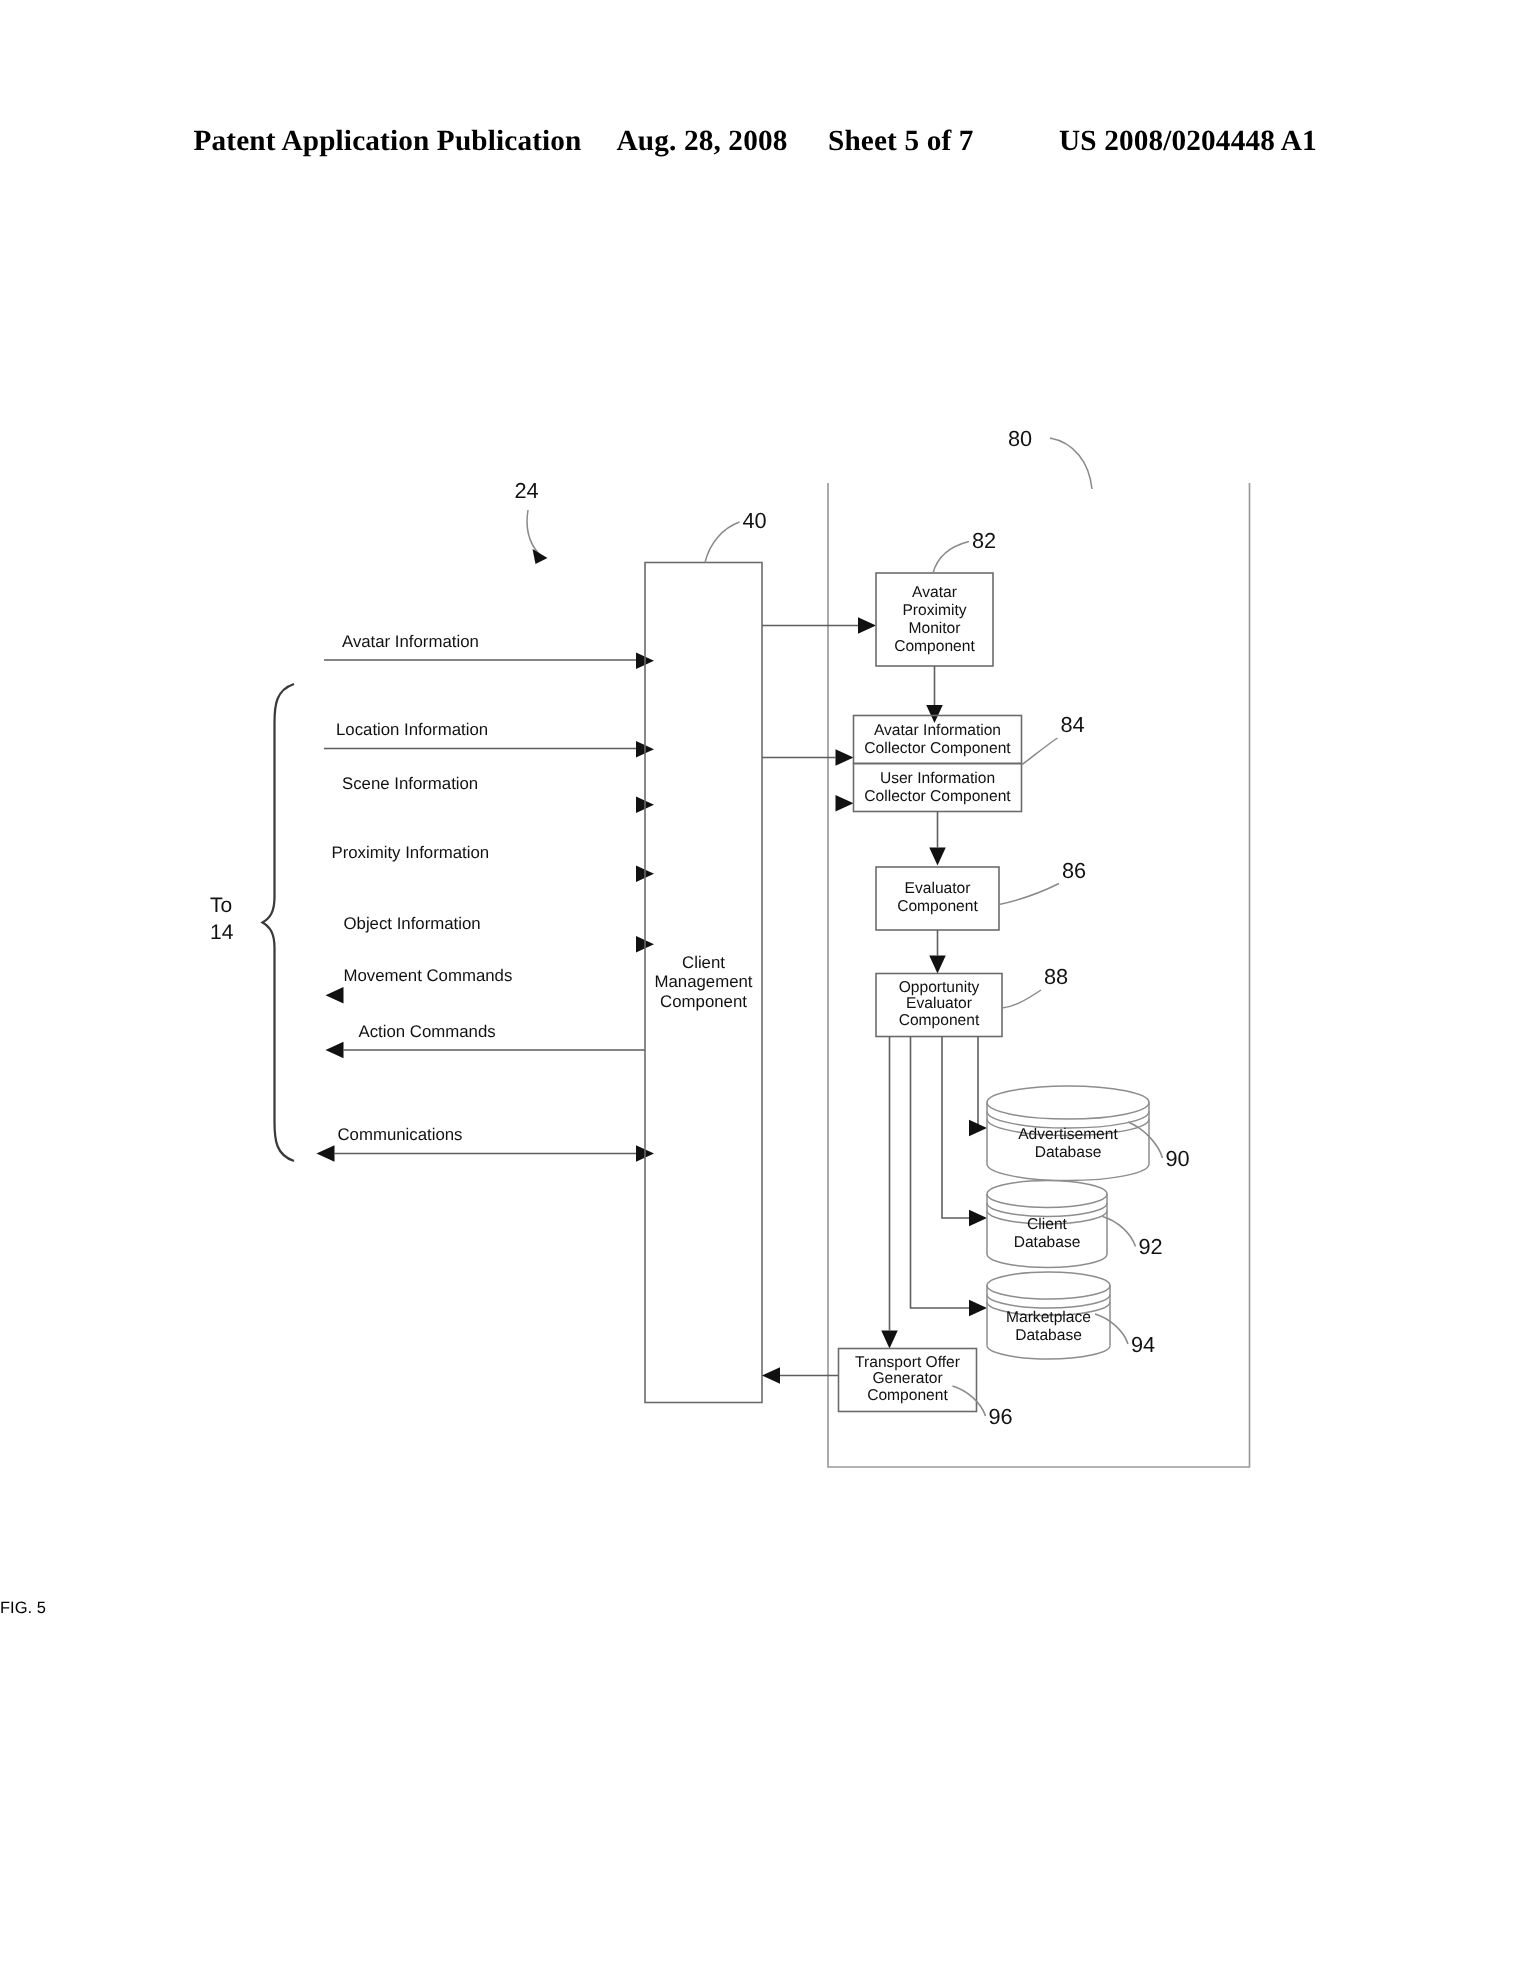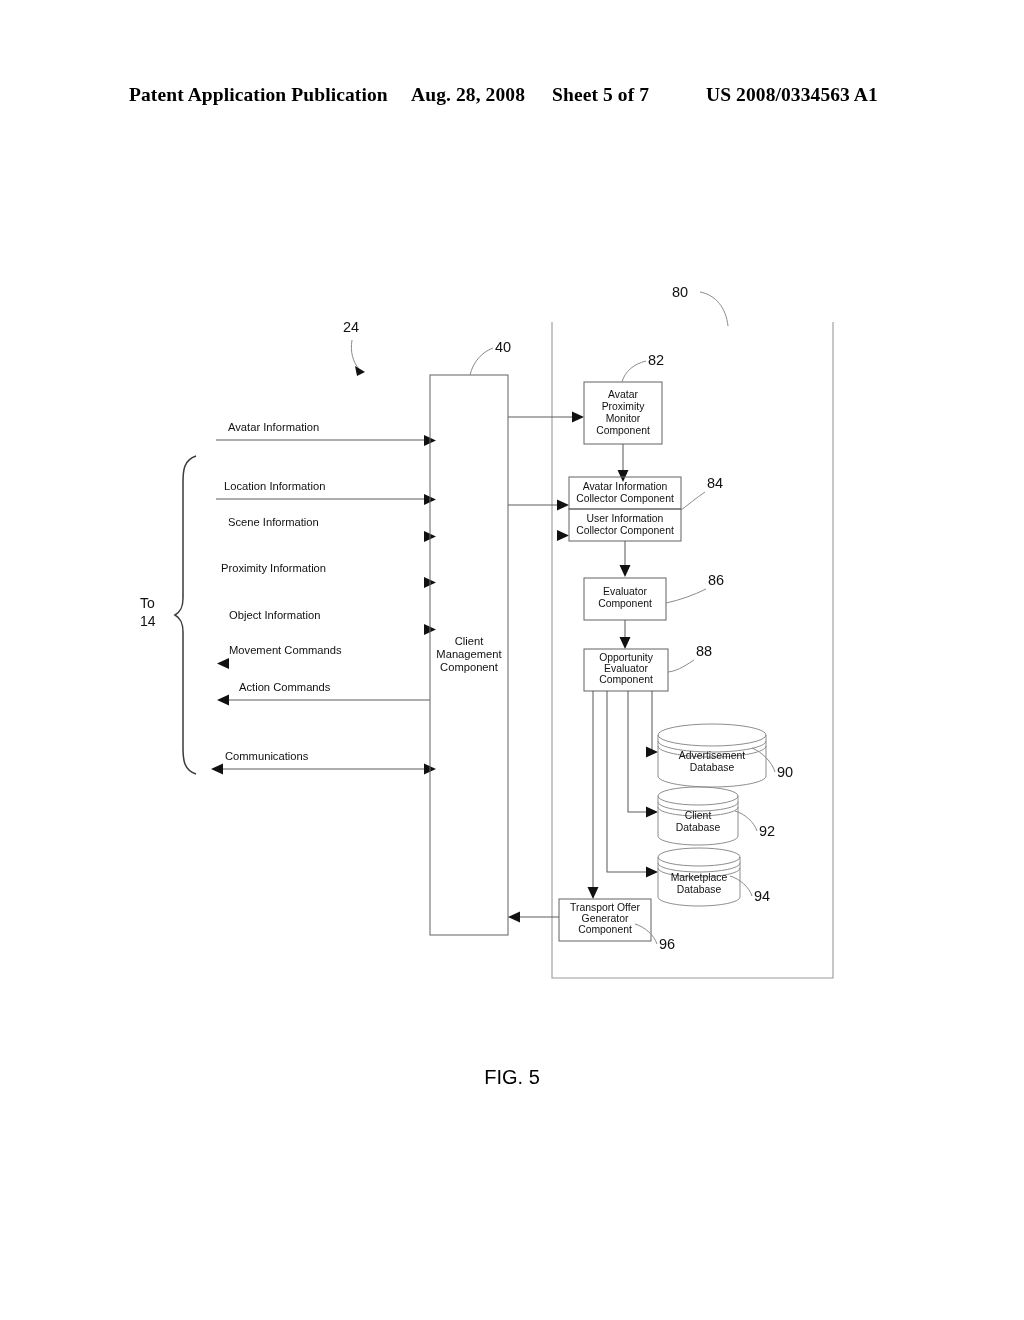--- a/index.html
+++ b/index.html
@@ -52,22 +52,22 @@
     left: 706px;
     top: 0;
   }
 
   
   #fig-caption {
     position: absolute;
     left: 0;
     top: 1066px;
     width: 1024px;
-    text-align: center;
-    font-size: 20px;
+    text-align: left;
+    font-size: 11px;
     font-family: "Liberation Sans", sans-serif;
   }
 
   
   #figure {
     position: absolute;
     left: 0;
     top: 0;
     width: 1024px;
     height: 1064px;
@@ -137,21 +137,21 @@
     stroke: none;
   }
 </style>
 </head>
 <body>
 
 <div id="page-header">
   <span class="hdr-pub">Patent Application Publication</span>
   <span class="hdr-date">Aug. 28, 2008</span>
   <span class="hdr-sheet">Sheet 5 of 7</span>
-  <span class="hdr-patno">US 2008/0334563 A1</span>
+  <span class="hdr-patno">US 2008/0204448 A1</span>
 </div>
 
 <div id="figure">
 <svg viewBox="0 0 1024 1320" xmlns="http://www.w3.org/2000/svg">
 
   <defs>
     <marker id="arrR" markerWidth="10" markerHeight="10" refX="9" refY="4" orient="auto">
       <path d="M0,0 L9,4 L0,8 Z" class="ahead"></path>
     </marker>
     <marker id="arrD" markerWidth="10" markerHeight="10" refX="4" refY="9" orient="auto">

